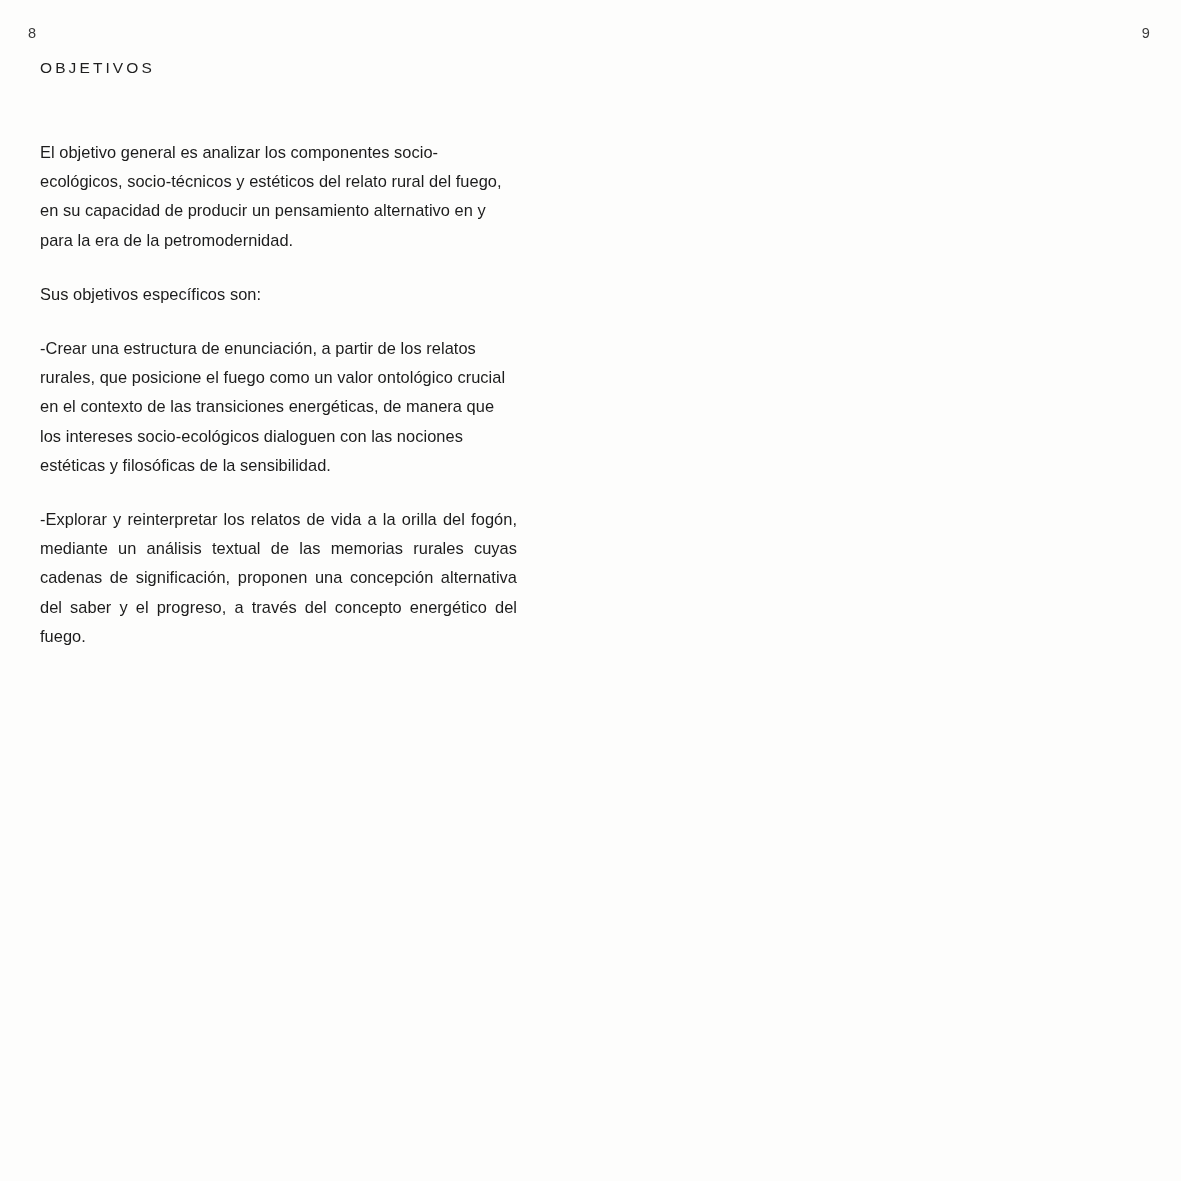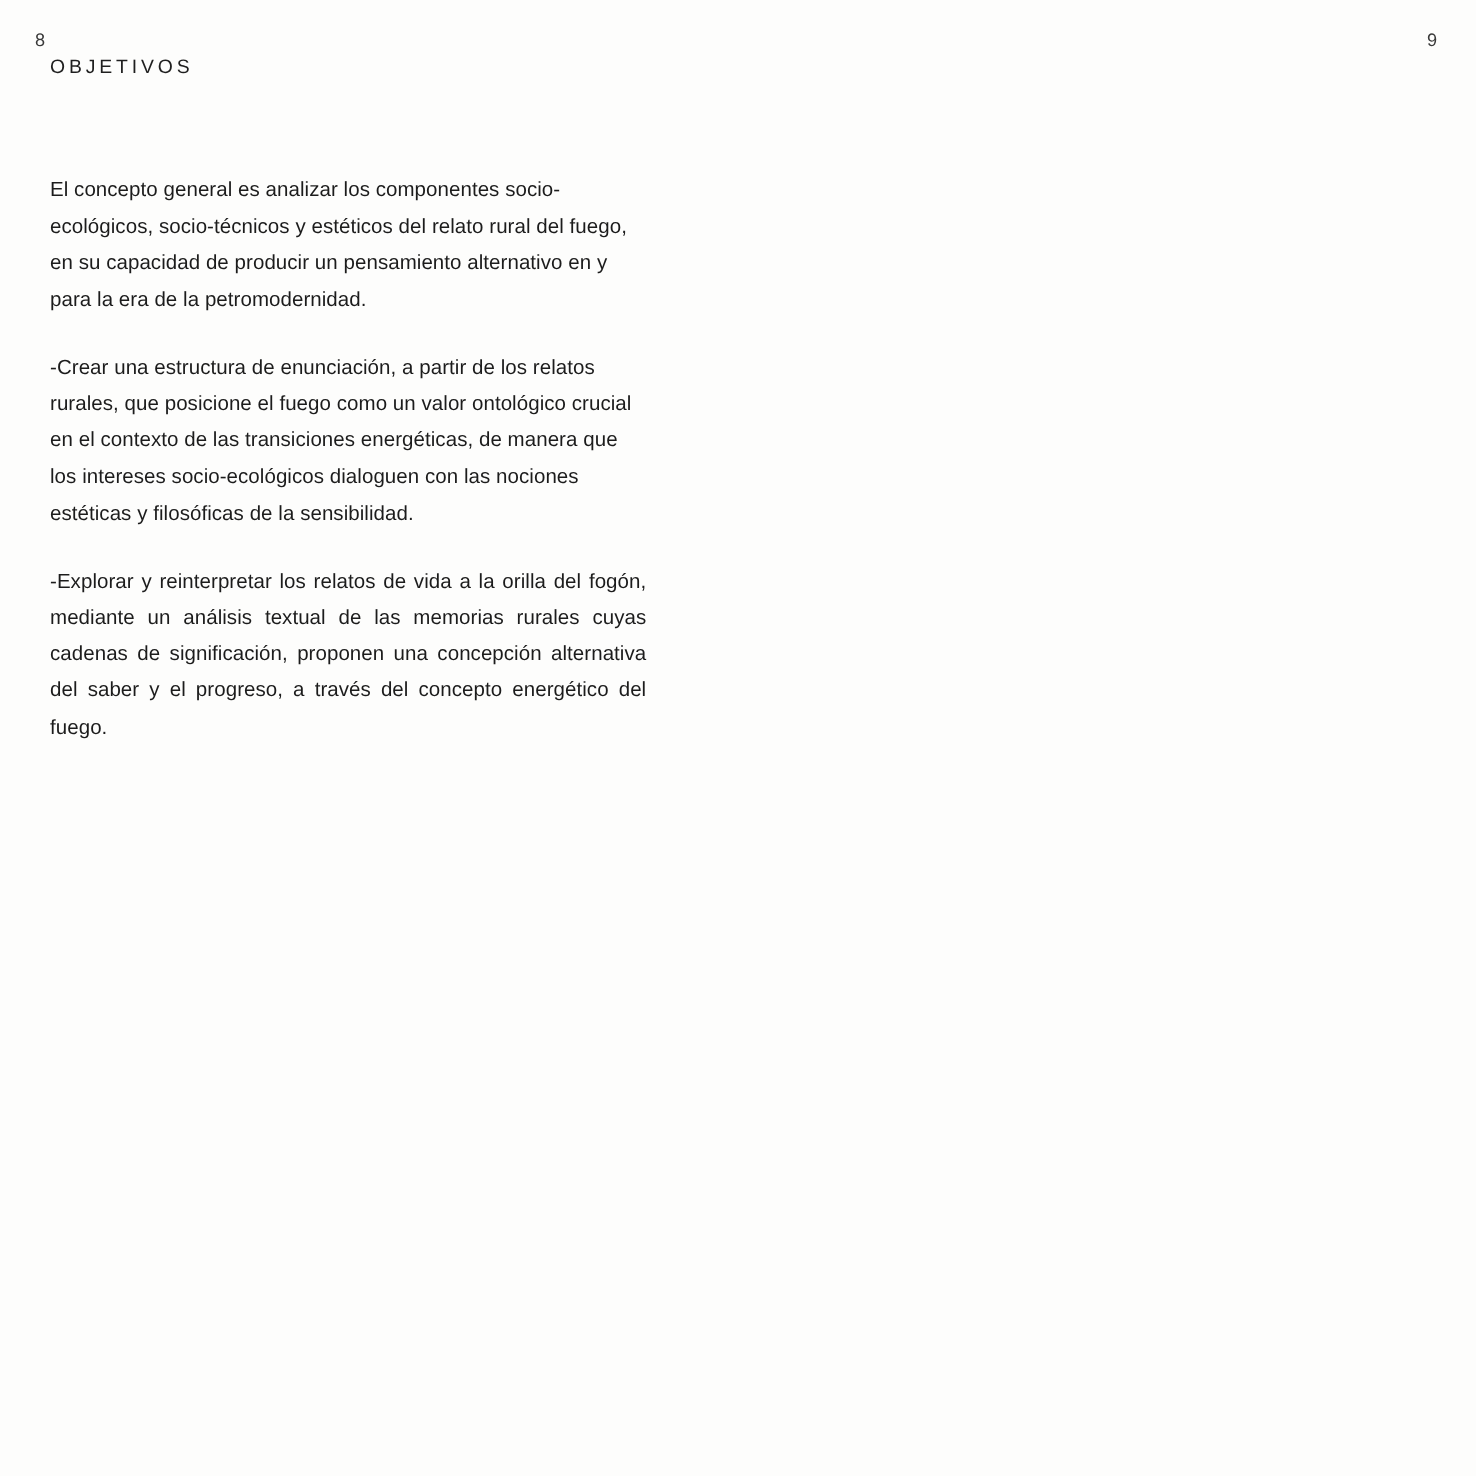--- a/index.html
+++ b/index.html
@@ -41,21 +41,21 @@
   .folio-left  { left: 28px; }
   .folio-right { right: 31px; }
 
   .section-head {
     font-size: 15.5px;
     letter-spacing: 3.1px;
     color: #1f1f1f;
     font-weight: 400;
     margin: 0;
     position: absolute;
-    top: 45px;
+    top: 59px;
     line-height: 1.2;
   }
   .section-head-left  { left: 40px; }
 
   .body-col {
     position: absolute;
     top: 138px;
   }
   .col-left {
     left: 40px;
@@ -85,21 +85,22 @@
 
 <div class="spread">
 
   <div class="page page-left">
 
     <div class="folio folio-left">8</div>
 
     <h1 class="section-head section-head-left">OBJETIVOS</h1>
 
     <div class="body-col col-left">
-      <p class="para ragged">El concepto general es analizar los componentes socio-ecológicos, socio-técnicos y estéticos del relato rural del fuego, en su capacidad de producir un pensamiento alternativo en y para la era de la petromodernidad.</p>
+      <p class="para ragged">El objetivo general es analizar los componentes socio-ecológicos, socio-técnicos y estéticos del relato rural del fuego, en su capacidad de producir un pensamiento alternativo en y para la era de la petromodernidad.</p>
+      <p class="para ragged">Sus objetivos específicos son:</p>
       <p class="para ragged">-Crear una estructura de enunciación, a partir de los relatos rurales, que posicione el fuego como un valor ontológico crucial en el contexto de las transiciones energéticas, de manera que los intereses socio-ecológicos dialoguen con las nociones estéticas y filosóficas de la sensibilidad.</p>
       <p class="para">-Explorar y reinterpretar los relatos de vida a la orilla del fogón, mediante un análisis textual de las memorias rurales cuyas cadenas de significación, proponen una concepción alternativa del saber y el progreso, a través del concepto energético del fuego.</p>
     </div>
   </div>
 
   <div class="page page-right clipped">
 
     <div class="folio folio-right">9</div>
 
   </div>

